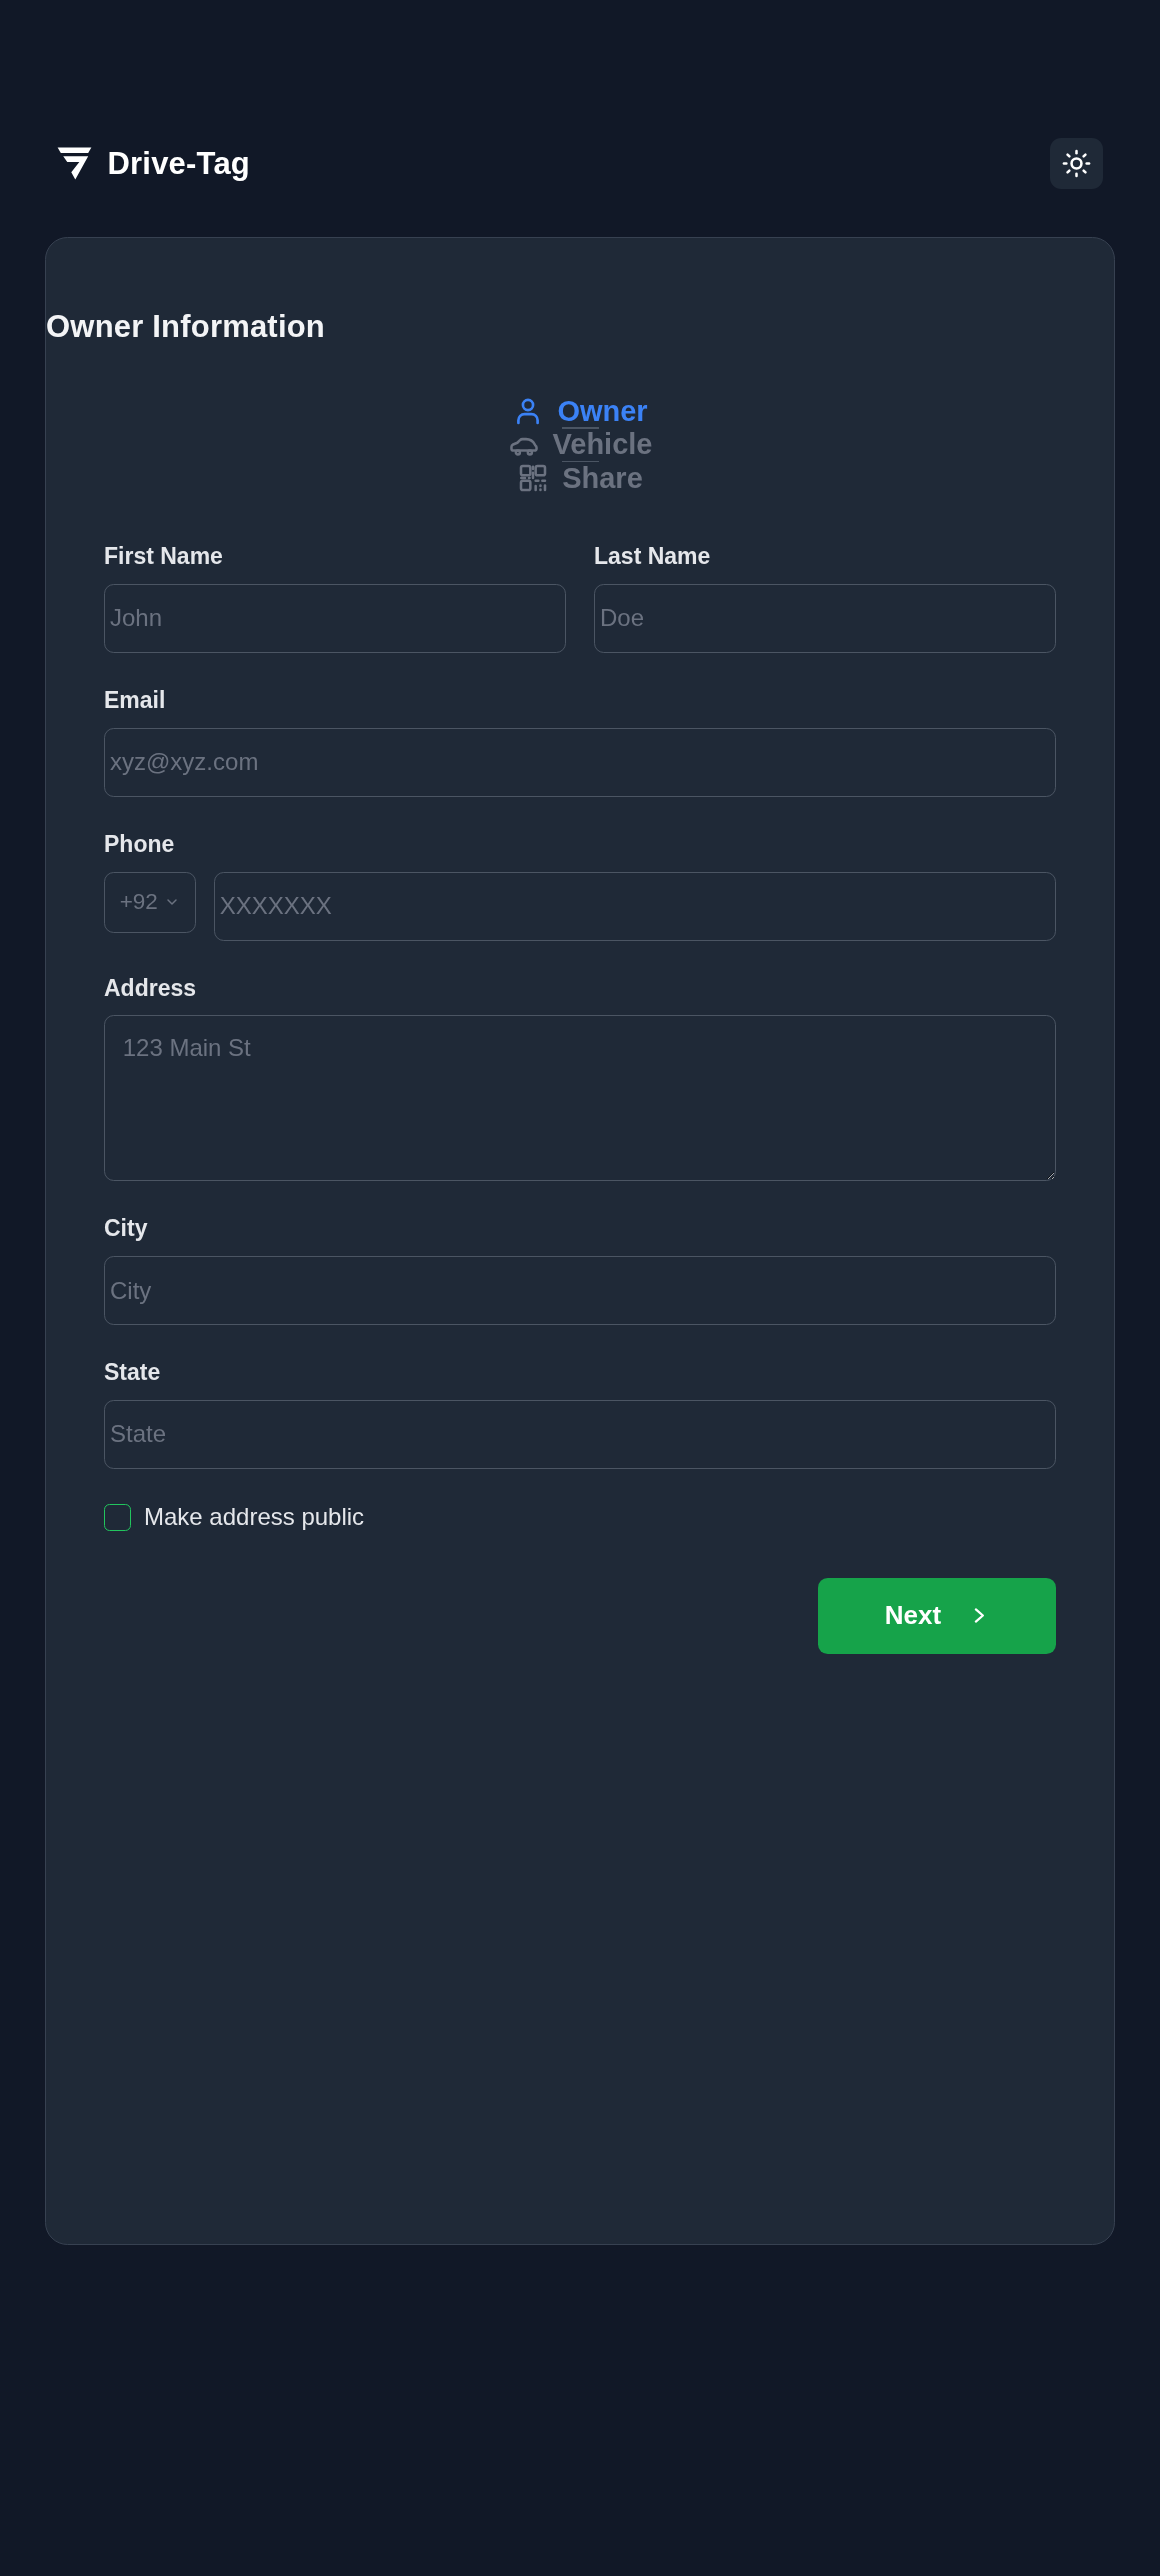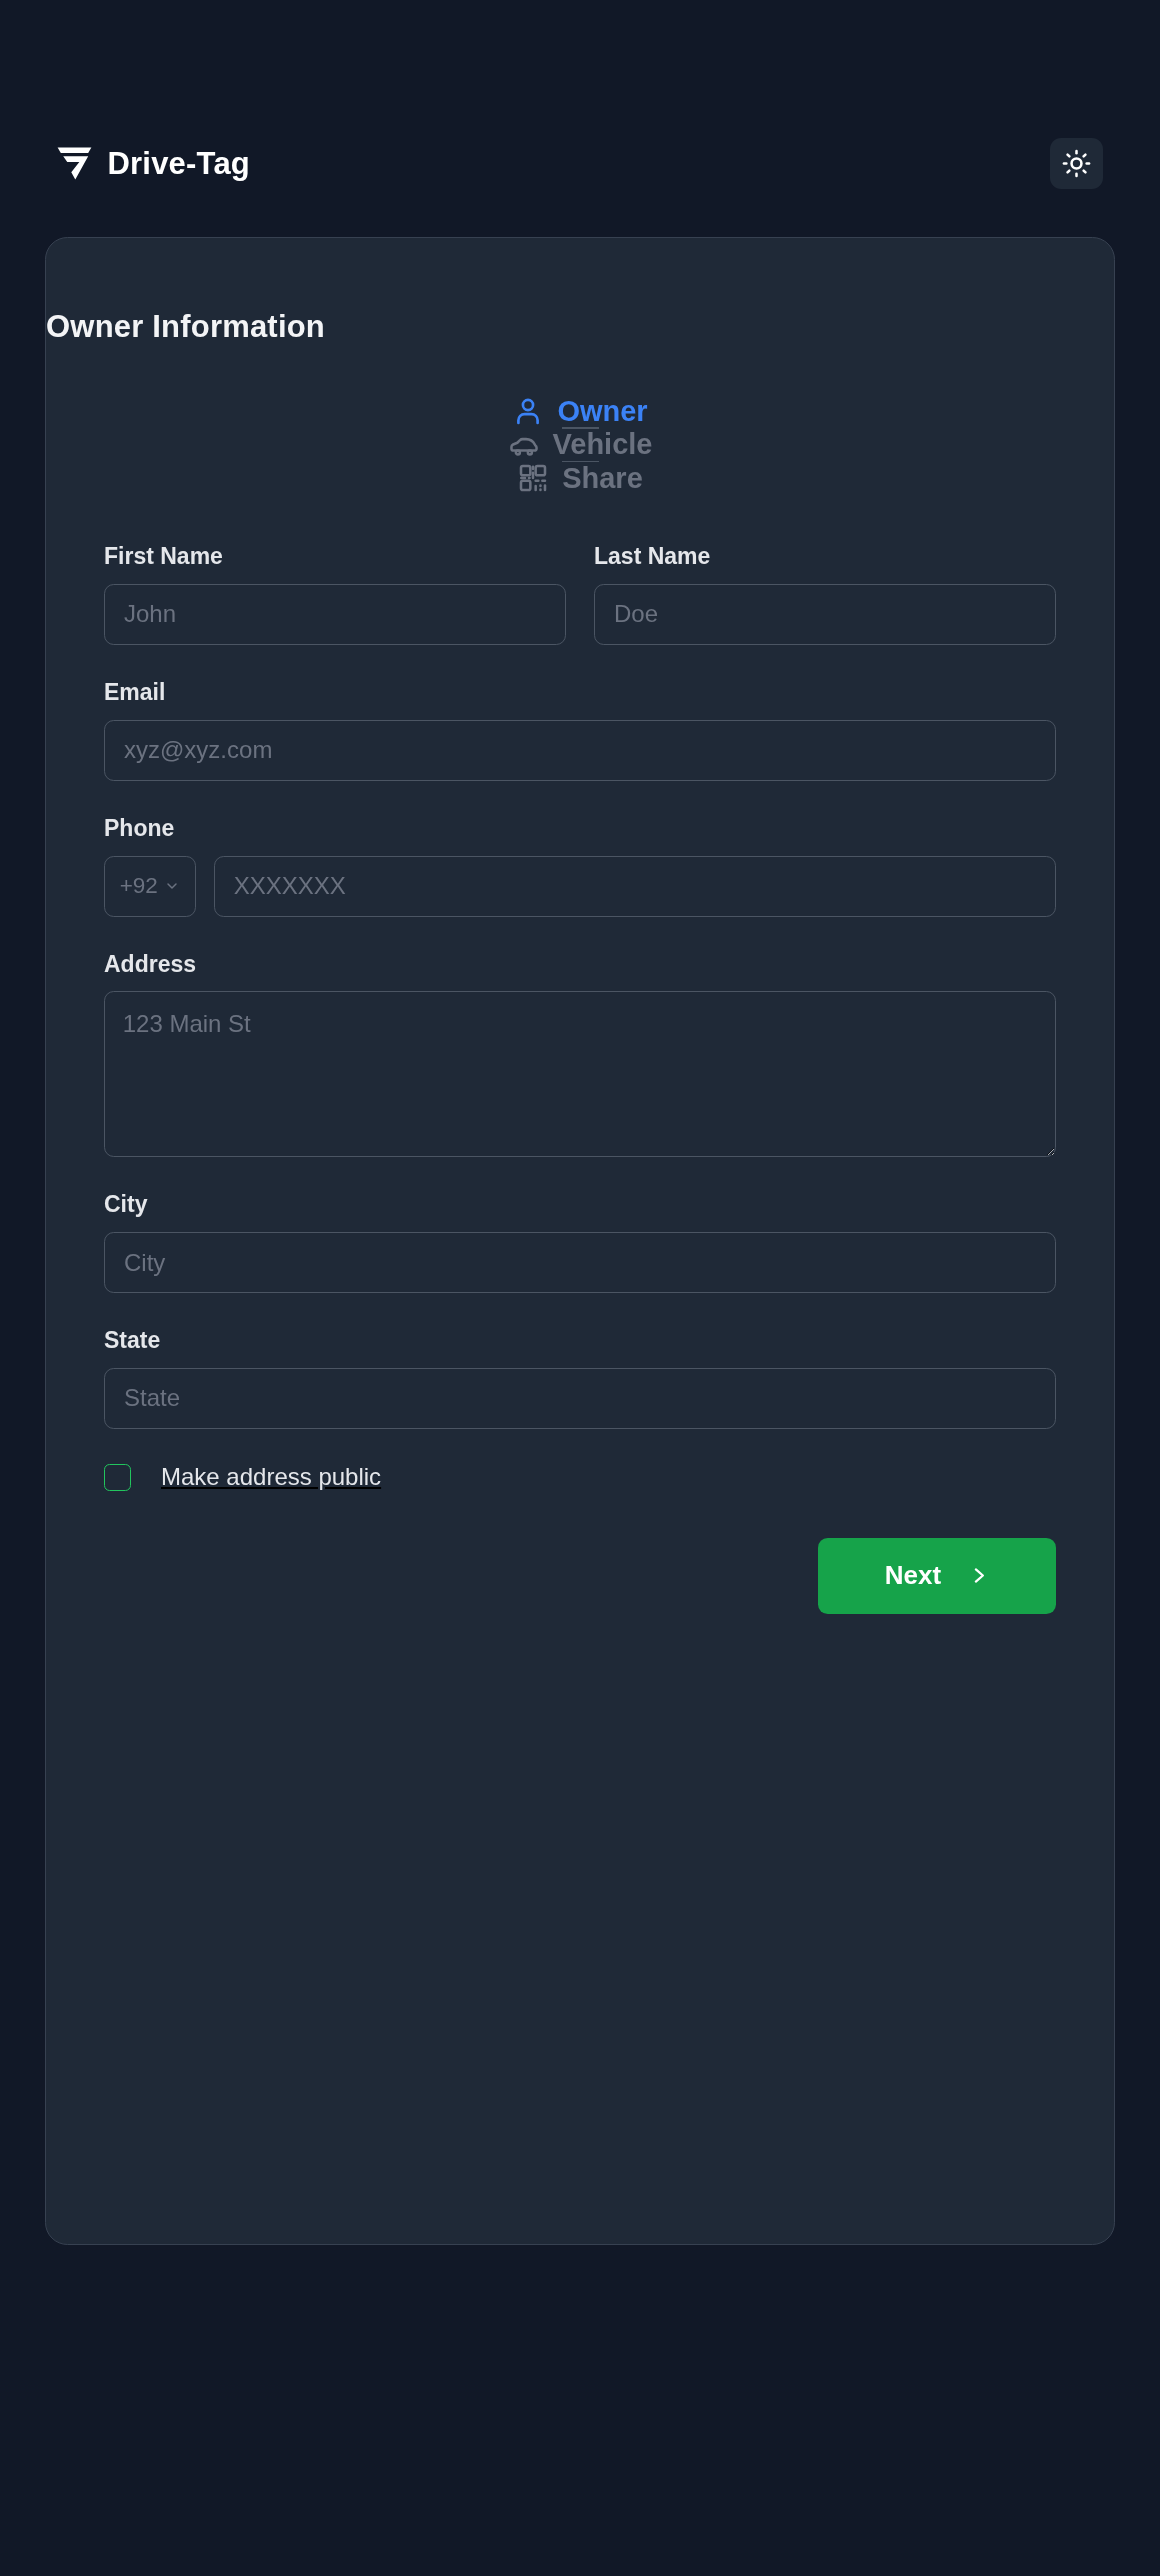--- a/index.html
+++ b/index.html
@@ -136,28 +136,28 @@
     margin-bottom: 14.5px;
     display: block;
     line-height: 1.1;
   }
 
   .row { display: flex; gap: 22.5px; }
   .col { flex: 1; min-width: 0; }
 
   .input {
     width: 100%;
-    height: 61px;
+    height: 69px;
     background: transparent;
     border: 0.8px solid #4b5563;
     border-radius: 9.7px;
     color: #e5e7eb;
     font-size: 24px;
     font-family: "Liberation Sans", sans-serif;
-    padding: 0 19px;
+    padding: 0 5px;
     outline: none;
   }
 
   .input::placeholder { color: #6b7280; opacity: 1; }
 
   .field-block { margin-bottom: 35px; gap: 28px; }
 
   
   .phone-row { display: flex; gap: 17.7px; align-items: stretch; }
 
@@ -199,24 +199,23 @@
     resize: vertical;
     display: block;
   }
 
   .textarea::placeholder { color: #6b7280; opacity: 1; }
 
   
   .checkbox-row {
     display: flex;
     align-items: center;
-    gap: 30px;
+    gap: 13px;
     margin-top: 13px;
     margin-bottom: 47px;
-    text-decoration: underline;
   }
 
   .checkbox {
     width: 27px;
     height: 27px;
     border: 1.6px solid #22c55e;
     border-radius: 5.6px;
     background: transparent;
     cursor: pointer;
     flex: none;

